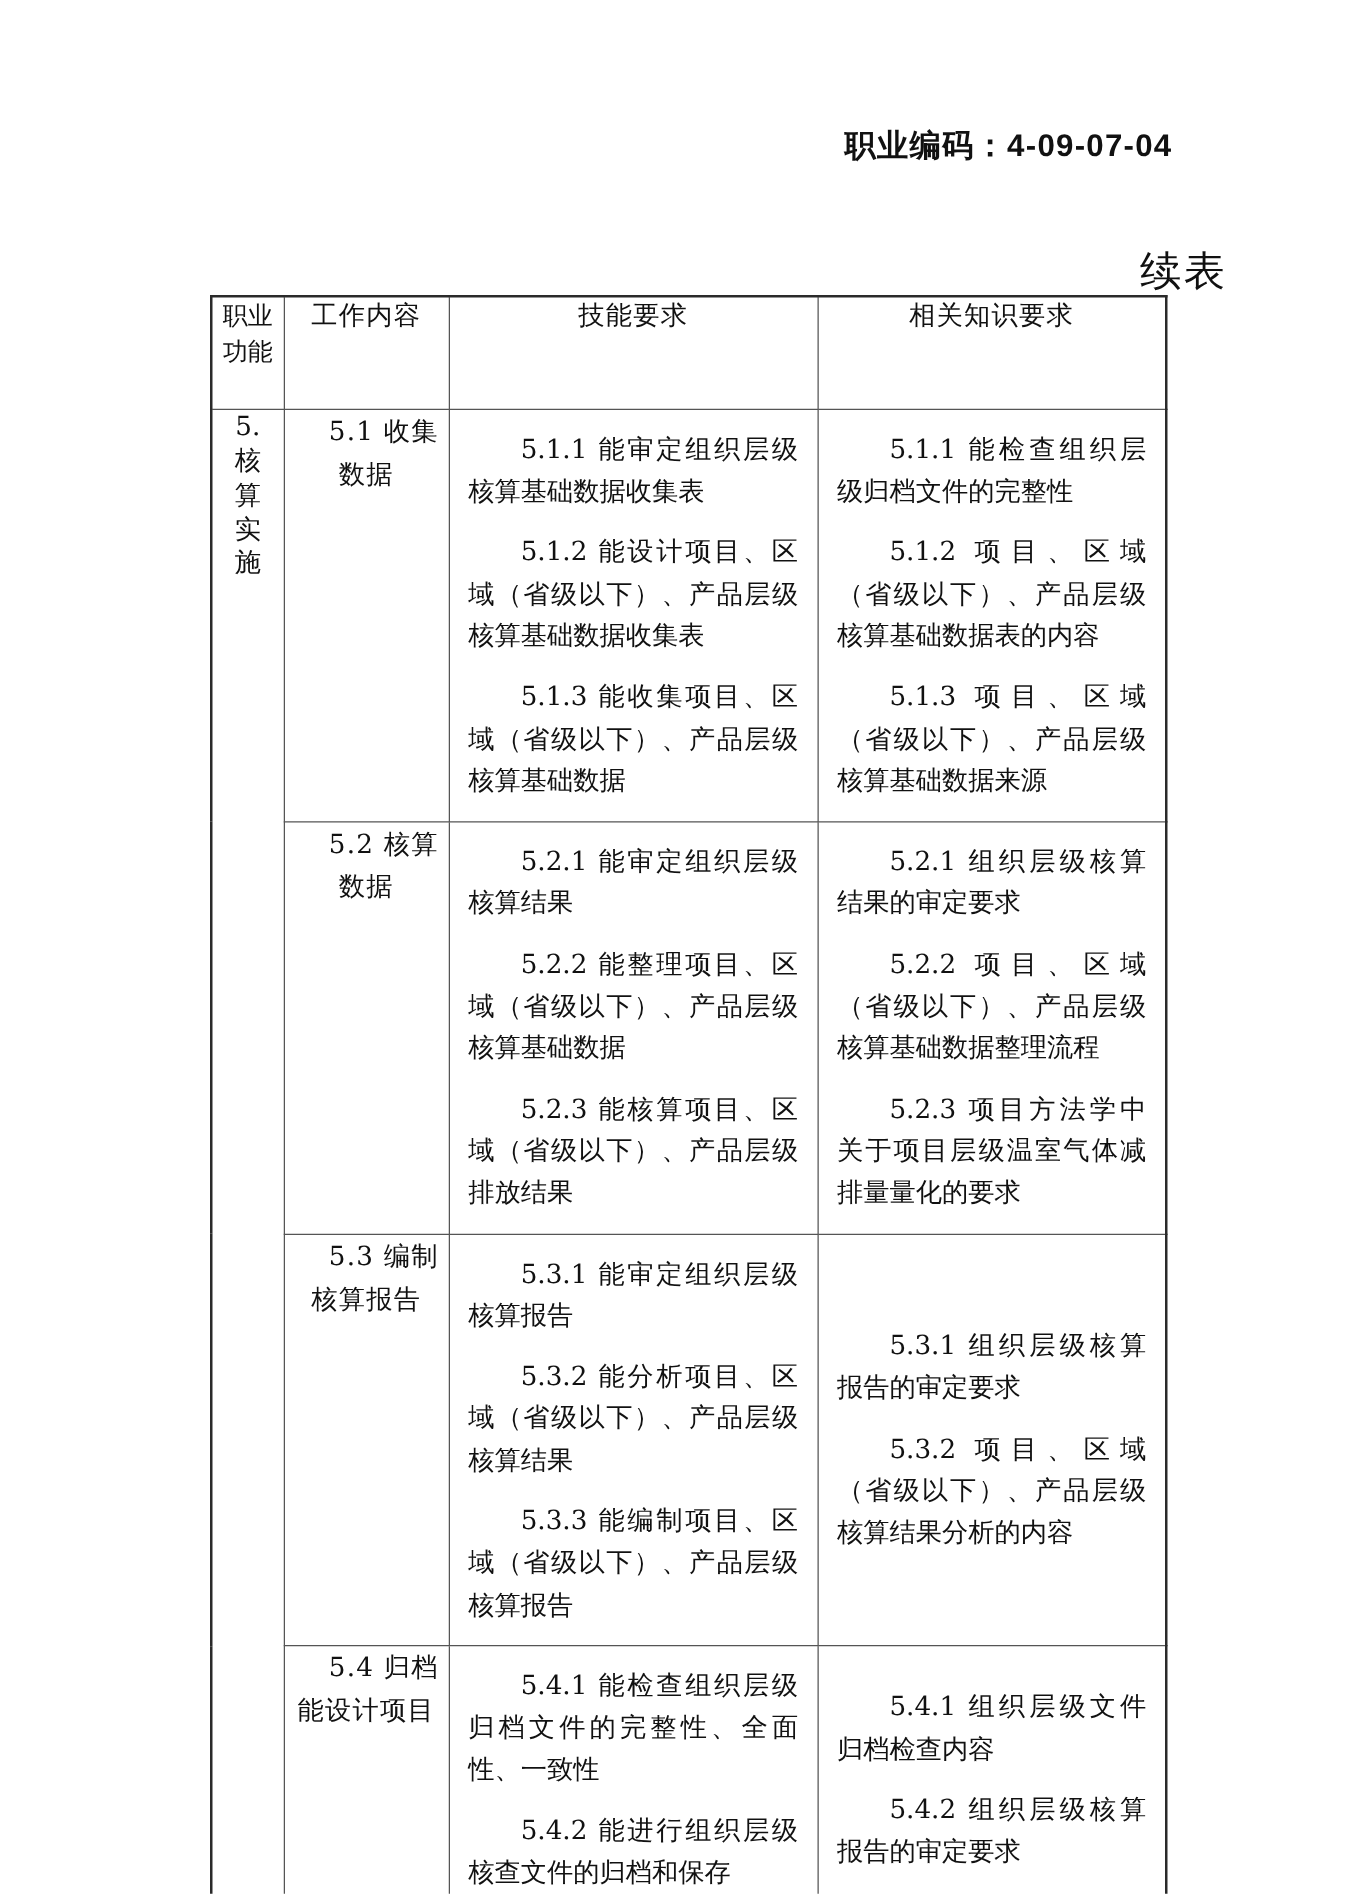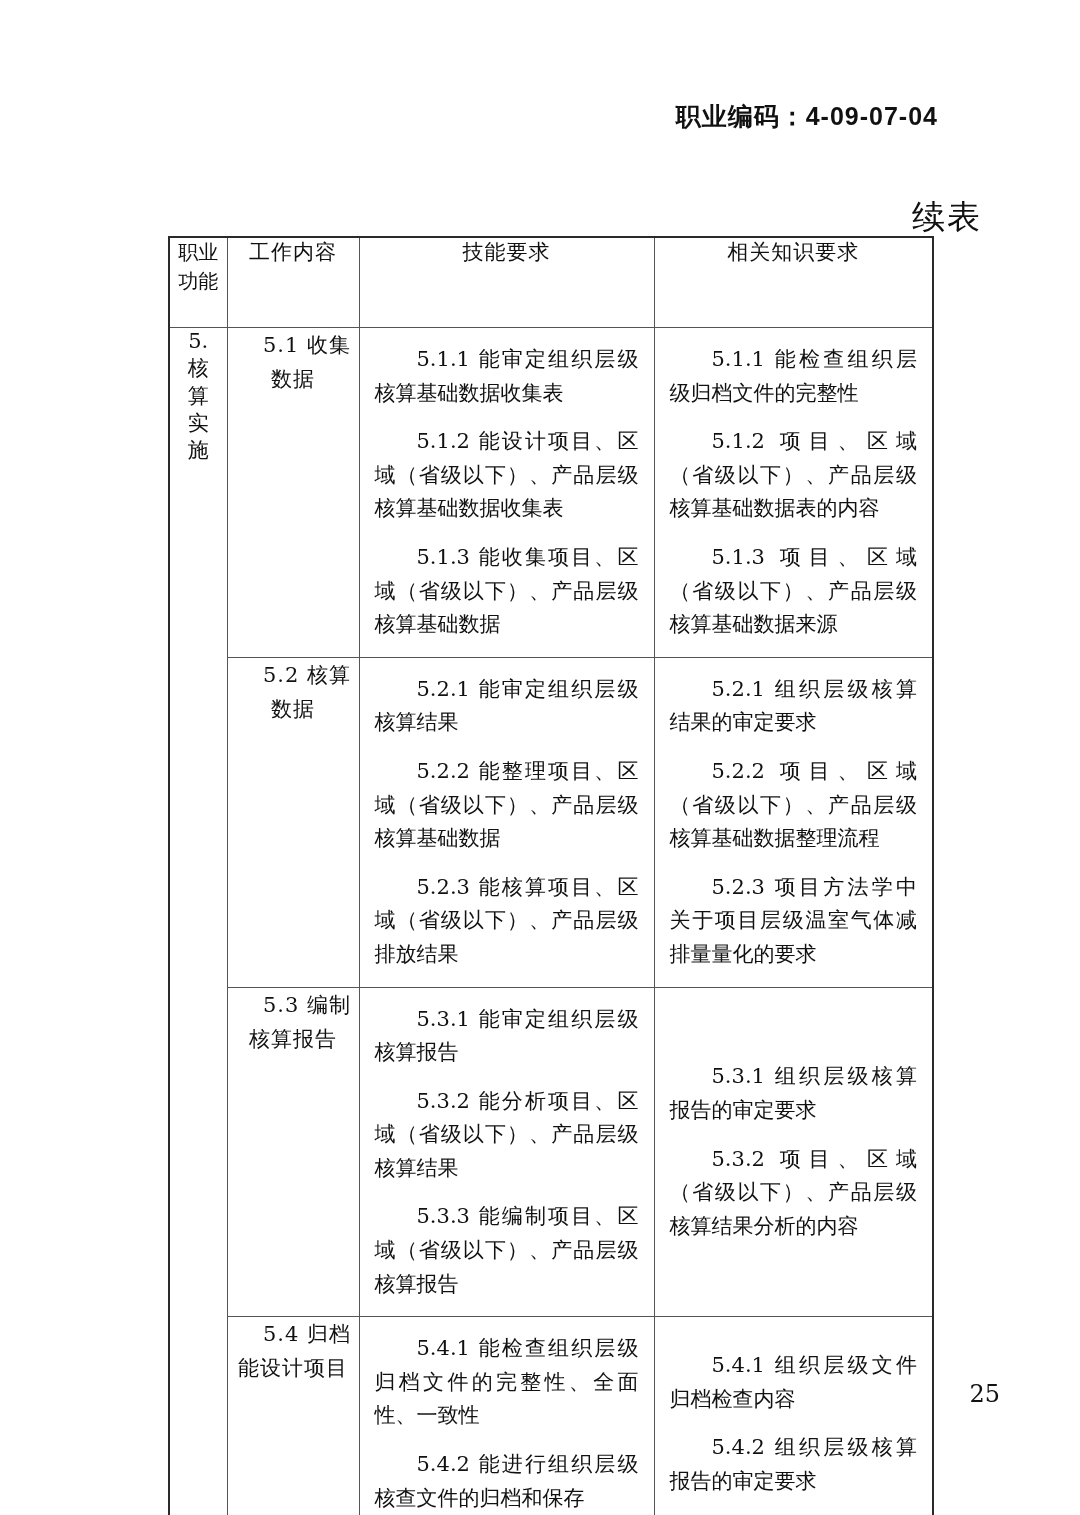--- a/index.html
+++ b/index.html
@@ -261,15 +261,14 @@
           <td class="txt-cell mid">
             <p>5.4.1 组织层级文件归档检查内容</p>
             <p>5.4.2 组织层级核算报告的审定要求</p>
           </td>
         </tr>
 
       </tbody>
     </table>
   </div>
 
-  <div class="page-number">25</div>
 
 </div>
 
 </body></html>

